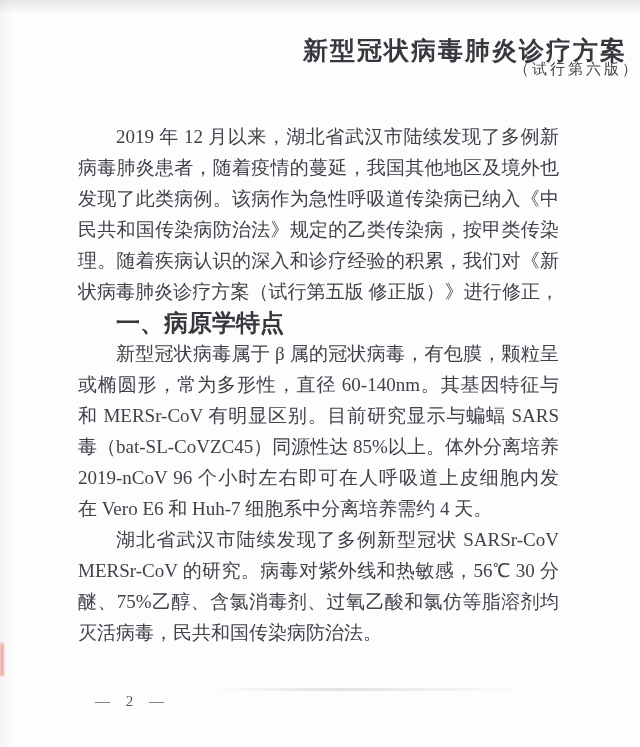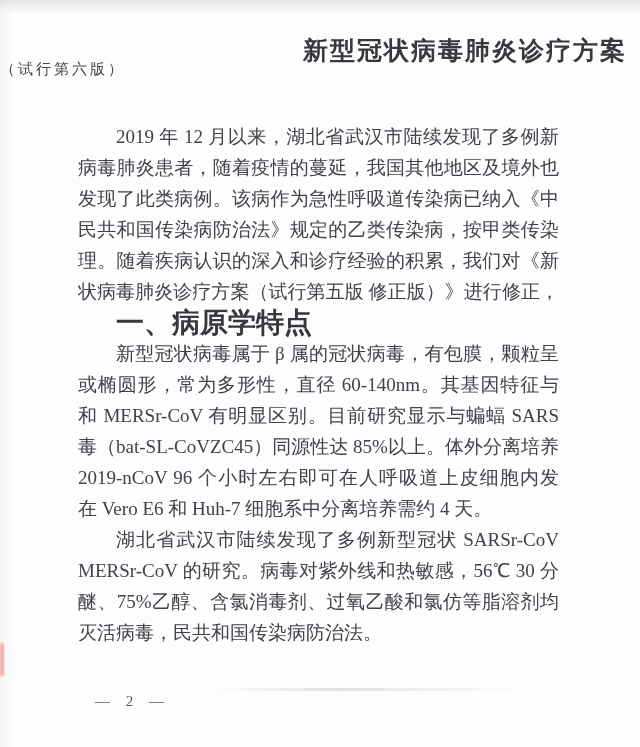--- a/index.html
+++ b/index.html
@@ -20,42 +20,42 @@
   .doc-title {
     position: absolute; top: 21px; left: 0; right: 0;
     margin: 13px; text-align: right;
     font-family: "Liberation Sans", sans-serif;
     font-weight: 700; font-size: 25px;
     letter-spacing: 2px;
     color: #37373d;
   }
   .doc-subtitle {
     position: absolute; top: 60px; left: 0; right: 0;
-    text-align: left;
+    text-align: right;
     font-size: 15px; letter-spacing: 3px;
     color: #45454c;
   }
   .doc-body {
     position: absolute; top: 121px; left: 78px; width: 481px;
     color: #41414a;
     font-size: 19px;
   }
   .line {
     height: 31px; line-height: 31px;
     text-align: justify;
     text-align-last: justify;
     text-justify: inter-character;
     overflow: hidden;
   }
   .line.first { text-indent: 38px; }
   .line.short { text-align-last: left; }
   .heading {
     height: 31px; line-height: 31px;
     font-family: "Liberation Sans", sans-serif;
-    font-weight: 700; font-size: 28px;
+    font-weight: 700; font-size: 24px;
     text-indent: 38px;
     color: #37373d;
   }
   .page-footer {
     position: absolute; top: 693px; left: 95px;
     font-size: 15px; color: #55555c;
     letter-spacing: 2px; word-spacing: 8px;
   }
   .edge-artifact {
     position: absolute; left: 0; top: 643px;

